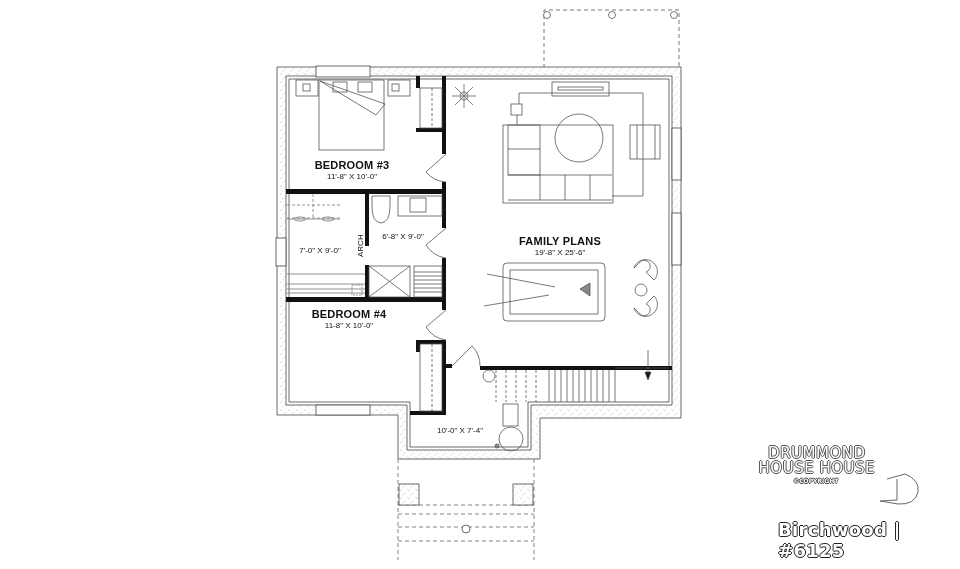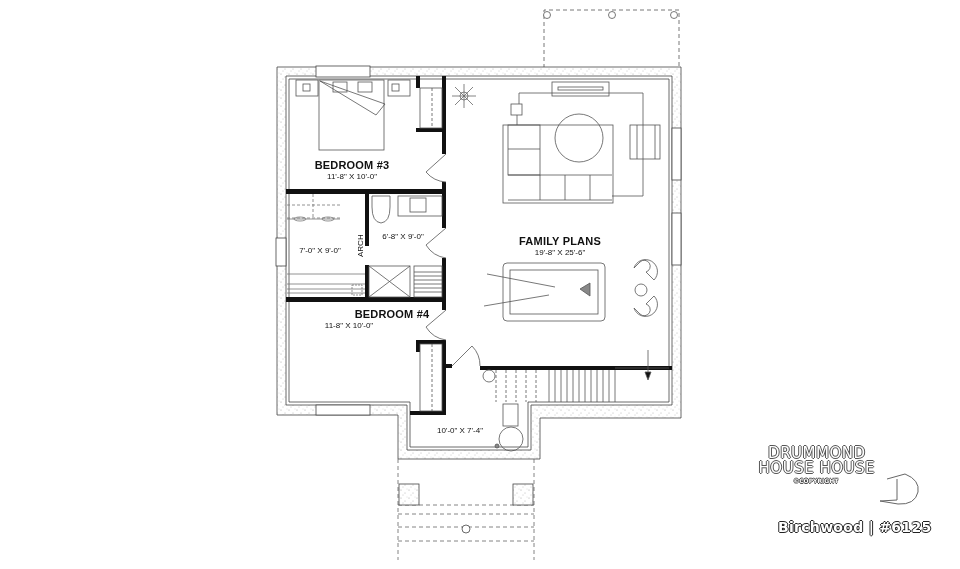--- a/index.html
+++ b/index.html
@@ -8,21 +8,21 @@
   .lbl { position: absolute; color: #111; white-space: nowrap; font-family: "Liberation Sans", sans-serif; }
   .room-name { font-weight: bold; font-size: 11px; letter-spacing: 0.2px; }
   .room-dim { font-size: 8px; }
   .center { transform: translateX(-50%); }
   .arch { font-size: 8px; transform: rotate(-90deg); transform-origin: left top; }
   .logo { position: absolute; right: 42px; top: 446px; text-align: center; }
   .logo-line { font-family: "DejaVu Sans", sans-serif; font-size: 15px; line-height: 15px; color: #fff; letter-spacing: 0.5px;
     text-shadow: -1px 0 #555, 1px 0 #555, 0 -1px #555, 0 1px #555; }
   .logo-copy { font-family: "DejaVu Sans", sans-serif; font-size: 6px; color: #fff; font-weight: bold; margin-top: 1px;
     text-shadow: -0.6px 0 #333, 0.6px 0 #333, 0 -0.6px #333, 0 0.6px #333; margin-right: 2px;}
-  .logo-model { position: absolute; left: 778px; top: 519px; font-family: "DejaVu Sans", sans-serif; font-weight: bold; font-size: 14px; color: #fff;
+  .logo-model { position: absolute; left: 778px; top: 519px; font-family: "DejaVu Sans", sans-serif; font-weight: bold; font-size: 18px; color: #fff;
     text-shadow: -1px 0 #222, 1px 0 #222, 0 -1px #222, 0 1px #222; letter-spacing: 0.3px; }
 </style>
 </head>
 <body>
 
 <svg id="plan" viewBox="0 0 960 569" xmlns="http://www.w3.org/2000/svg">
   <defs>
     <pattern id="speckle" width="8" height="8" patternUnits="userSpaceOnUse">
       <rect width="8" height="8" fill="#fff"></rect>
       <circle cx="1" cy="2" r="0.5" fill="#999"></circle>
@@ -186,21 +186,21 @@
 <div class="lbl room-name center" style="left:352px; top:159px;">BEDROOM #3</div>
 <div class="lbl room-dim center" style="left:352px; top:172px;">11'-8" X 10'-0"</div>
 
 <div class="lbl room-dim center" style="left:320px; top:246px;">7'-0" X 9'-0"</div>
 <div class="lbl arch" style="left:356px; top:257px;">ARCH</div>
 <div class="lbl room-dim center" style="left:403px; top:232px;">6'-8" X 9'-0"</div>
 
 <div class="lbl room-name center" style="left:560px; top:235px;">FAMILY PLANS</div>
 <div class="lbl room-dim center" style="left:560px; top:248px;">19'-8" X 25'-6"</div>
 
-<div class="lbl room-name center" style="left:349px; top:308px;margin-left:43px;">BEDROOM #4</div>
+<div class="lbl room-name center" style="left:349px; top:308px;">BEDROOM #4</div>
 <div class="lbl room-dim center" style="left:349px; top:321px;">11-8" X 10'-0"</div>
 
 <div class="lbl room-dim center" style="left:460px; top:426px;">10'-0" X 7'-4"</div>
 
 <div class="logo" style="right:85px;">
   <div class="logo-line">DRUMMOND</div>
   <div class="logo-line">HOUSE HOUSE</div>
   <div class="logo-copy">©COPYRIGHT</div>
 </div>
 <div class="logo-model">Birchwood | #6125</div>

